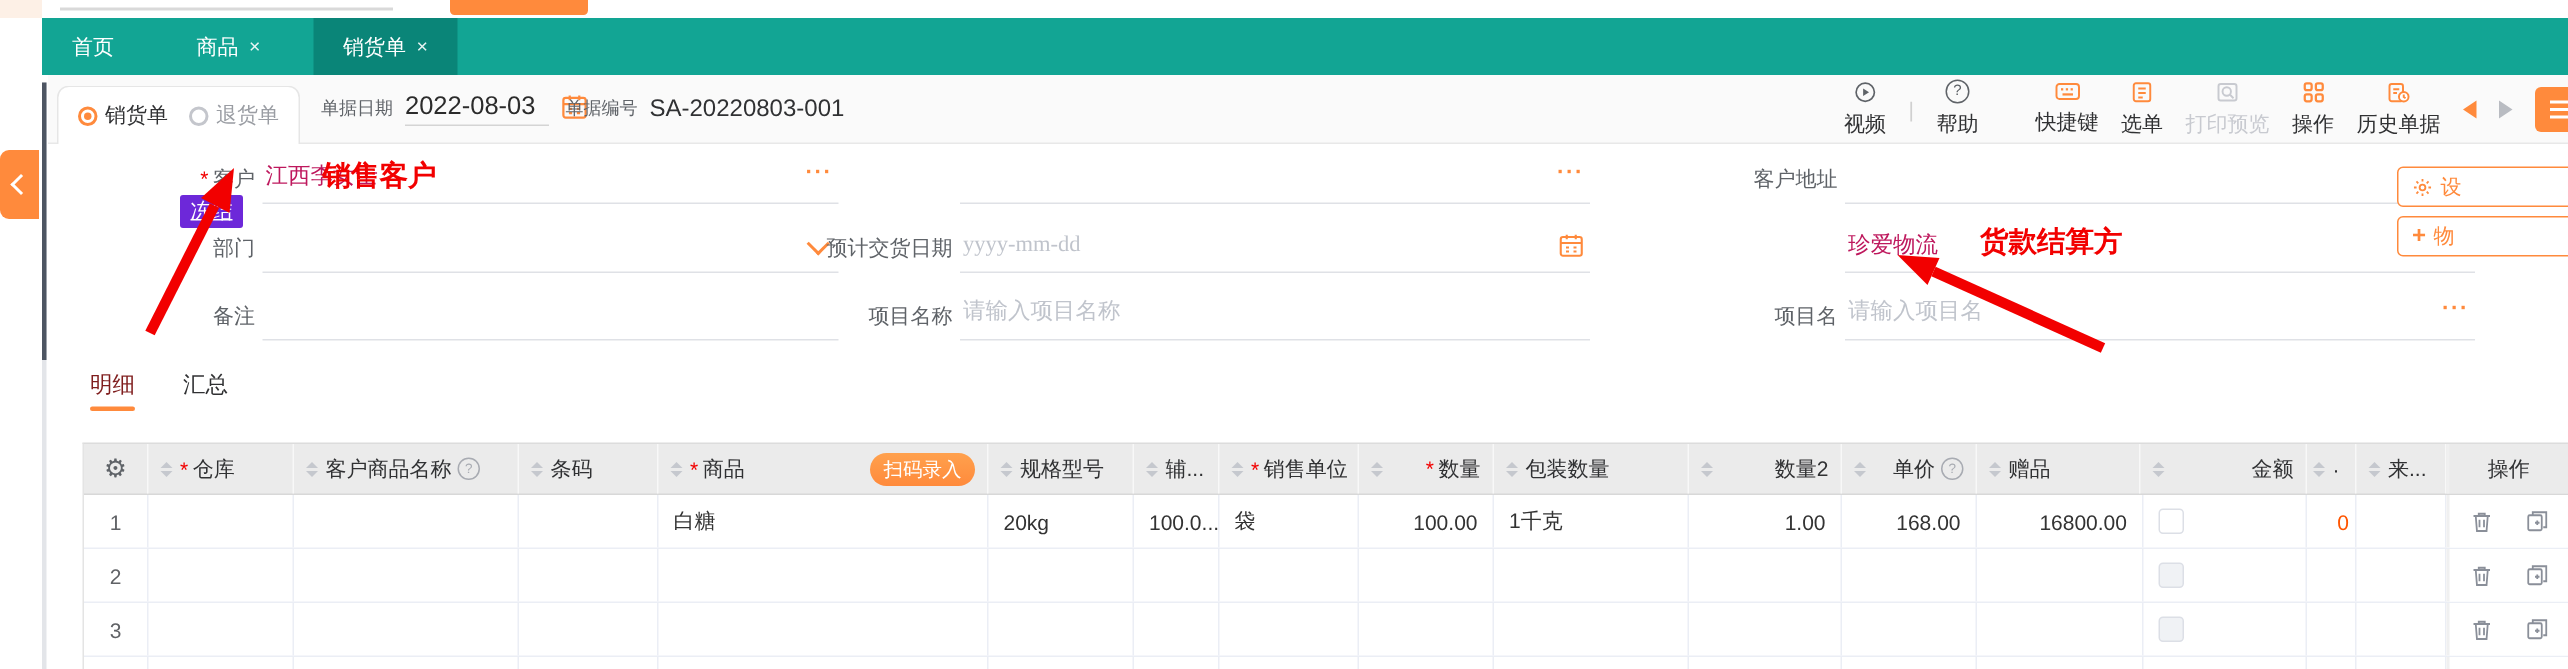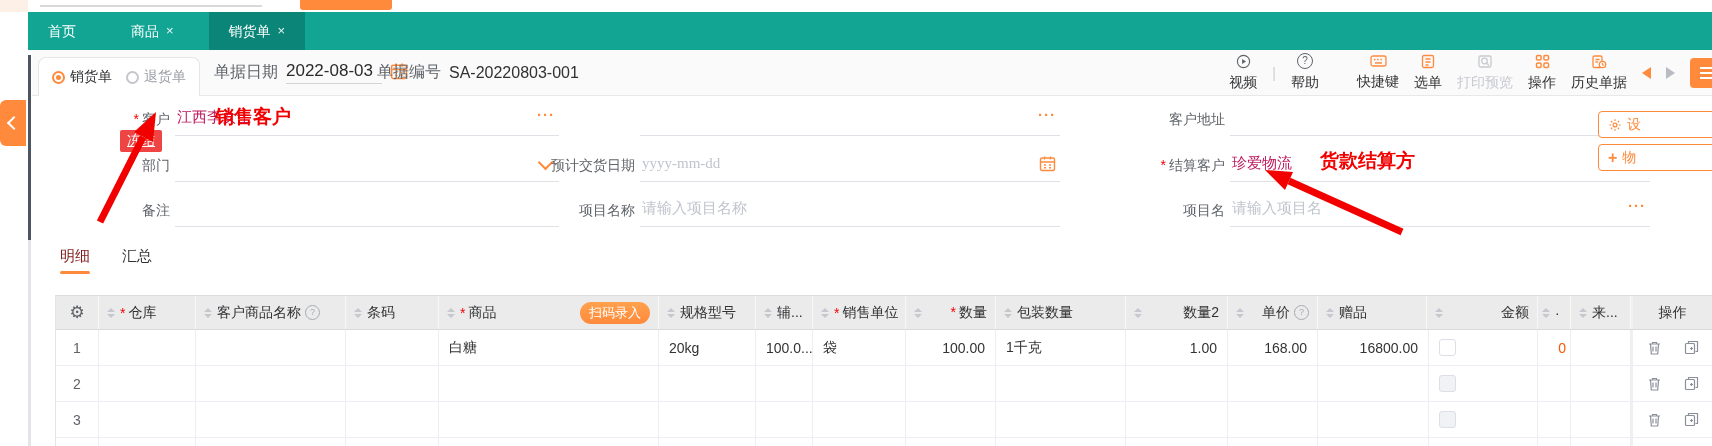--- a/index.html
+++ b/index.html
@@ -27,21 +27,21 @@
   
   .toolbar{position:absolute;left:32px;top:50px;width:1680px;height:45px;background:#fafafa;border-bottom:1px solid #e8e8e8;}
   .radio-box{position:absolute;left:6px;top:7px;height:38px;width:160px;background:#fff;border:1px solid #e6e6e6;border-bottom:none;border-radius:8px 8px 0 0;display:flex;align-items:center;justify-content:center;gap:14px;}
   .radio{display:flex;align-items:center;gap:5px;cursor:pointer;}
   .rdot{width:13px;height:13px;border-radius:50%;box-sizing:border-box;position:relative;}
   .rdot.on{border:2px solid #FF8A3C;}
   .rdot.on::after{content:"";position:absolute;left:2px;top:2px;width:5px;height:5px;border-radius:50%;background:#FF8A3C;}
   .rdot.off{border:2px solid #c4c6cc;}
   .radio-label-off{color:#9a9da3;}
   .tb-field{position:absolute;top:0;height:45px;display:flex;align-items:center;gap:8px;}
-  .tb-label{color:#5f6368;font-size:16px;}
+  .tb-label{color:#5f6368;font-size:12px;}
   .date-input{width:96px;border:none;border-bottom:1px solid #d4d4d4;background:transparent;font-size:17px;color:#2b2b2b;font-family:inherit;padding:0 0 2px 0;outline:none;}
   .doc-no{font-size:16px;color:#303133;}
   .tb-actions{position:absolute;right:-14px;top:0;height:45px;display:flex;align-items:center;gap:15px;}
   .tb-item{display:flex;align-items:center;gap:5px;cursor:pointer;color:#303133;font-size:14px;white-space:nowrap;flex-direction:column;}
   .tb-item.disabled{color:#c8cad0;cursor:default;}
   .tb-divider{color:#d0d0d0;}
   .qmark{display:inline-block;width:14px;height:14px;border:1px solid #5f6368;border-radius:50%;font-size:10px;line-height:14px;text-align:center;color:#5f6368;}
   .tri-left{width:0;height:0;border-top:6px solid transparent;border-bottom:6px solid transparent;border-right:9px solid #FF8A3C;cursor:pointer;}
   .tri-right{width:0;height:0;border-top:6px solid transparent;border-bottom:6px solid transparent;border-left:9px solid #b9bcc2;cursor:pointer;}
   .menu-btn{width:36px;height:30px;background:#FF8A3C;border-radius:4px;display:flex;flex-direction:column;align-items:center;justify-content:center;gap:3px;cursor:pointer;}
@@ -58,21 +58,21 @@
   .dots-btn{position:absolute;right:4px;top:4px;color:#FF8A3C;font-size:15px;letter-spacing:1px;cursor:pointer;font-weight:bold;}
   .chev-down{position:absolute;right:8px;top:9px;width:9px;height:9px;border-right:2px solid #FF8A3C;border-bottom:2px solid #FF8A3C;transform:rotate(45deg);cursor:pointer;}
   .cal-btn{position:absolute;right:4px;top:7px;cursor:pointer;}
   .g1-label{left:28px;width:110px;}  .g1-field{left:143px;width:384px;}
   .g2-label{left:473px;width:130px;} .g2-field{left:608px;width:420px;}
   .g3-label{left:1063px;width:130px;}.g3-field{left:1198px;width:420px;}
   
   .anno-text{position:absolute;color:#f20000;font-size:19px;font-weight:bold;white-space:nowrap;pointer-events:none;z-index:6;}
   .anno1{left:183px;top:8px;}
   .anno2{left:1288px;top:52px;}
-  .frozen-badge{position:absolute;left:88px;top:34px;background:#ef4444;color:#fff;font-size:14px;padding:2px 7px;border-radius:2px;z-index:5;text-decoration:underline;}
+  .frozen-badge{position:absolute;left:88px;top:34px;background:#6d28d9;color:#fff;font-size:14px;padding:2px 7px;border-radius:2px;z-index:5;text-decoration:underline;}
   .anno-arrow{position:absolute;pointer-events:none;z-index:7;}
   .arrow1{left:56px;top:8px;}
   .arrow2{left:1223px;top:66px;}
   
   .side-btn{position:absolute;left:1566px;width:170px;height:27px;border:1px solid #FF8A3C;border-radius:4px;color:#FF8A3C;background:#fff;display:flex;align-items:center;gap:5px;padding:0 9px;font-size:14px;cursor:pointer;box-sizing:border-box;}
   .side-btn.b1{top:15px;} .side-btn.b2{top:48px;}
   .plus-icon{font-size:16px;font-weight:bold;line-height:1;}
   
   .dtabs{position:absolute;left:32px;top:247px;height:30px;display:flex;gap:32px;padding-left:28px;font-size:15px;}
   .dtab{cursor:pointer;color:#303133;}
@@ -253,21 +253,20 @@
     <div class="flabel g2-label">预计交货日期</div>
     <div class="ffield g2-field">
       <input class="finput" placeholder="yyyy-mm-dd" style="">
       <span class="cal-btn">
         <svg width="17" height="17" viewBox="0 0 17 17" fill="none" stroke="#FF8A3C" stroke-width="1.4">
             <rect x="1.5" y="3" width="14" height="12.5" rx="1.5"></rect>
             <path d="M1.5 7h14M5.5 1.5v3M11.5 1.5v3M5 10h2M10 10h2M5 12.7h2M10 12.7h2"></path>
           </svg>
       </span>
     </div>
-    <div class="flabel g3-label"><span class="req">*</span><span>结算客户</span></div>
     <div class="ffield g3-field">
       <input class="finput" value="珍爱物流" style="">
       <span class="dots-btn">···</span>
     </div>
   </div>
   <div class="frow rowC">
     <div class="flabel g1-label">备注</div>
     <div class="ffield g1-field">
       <input class="finput" style="">
     </div>

